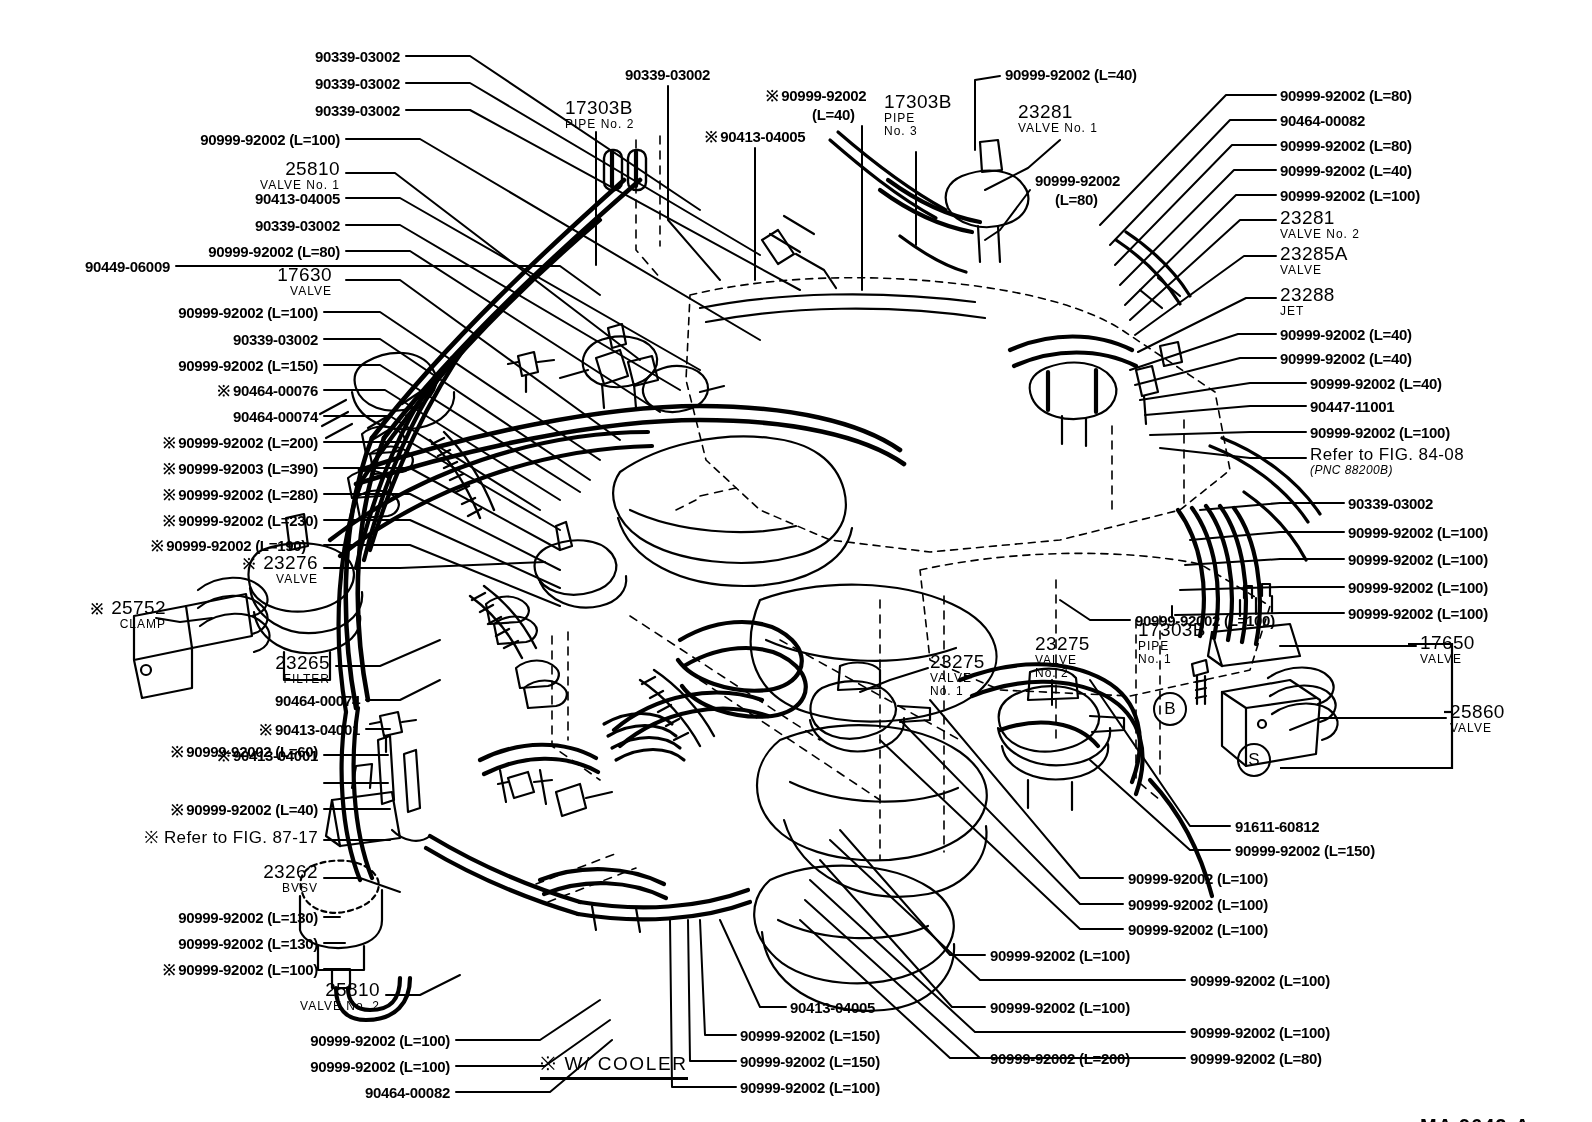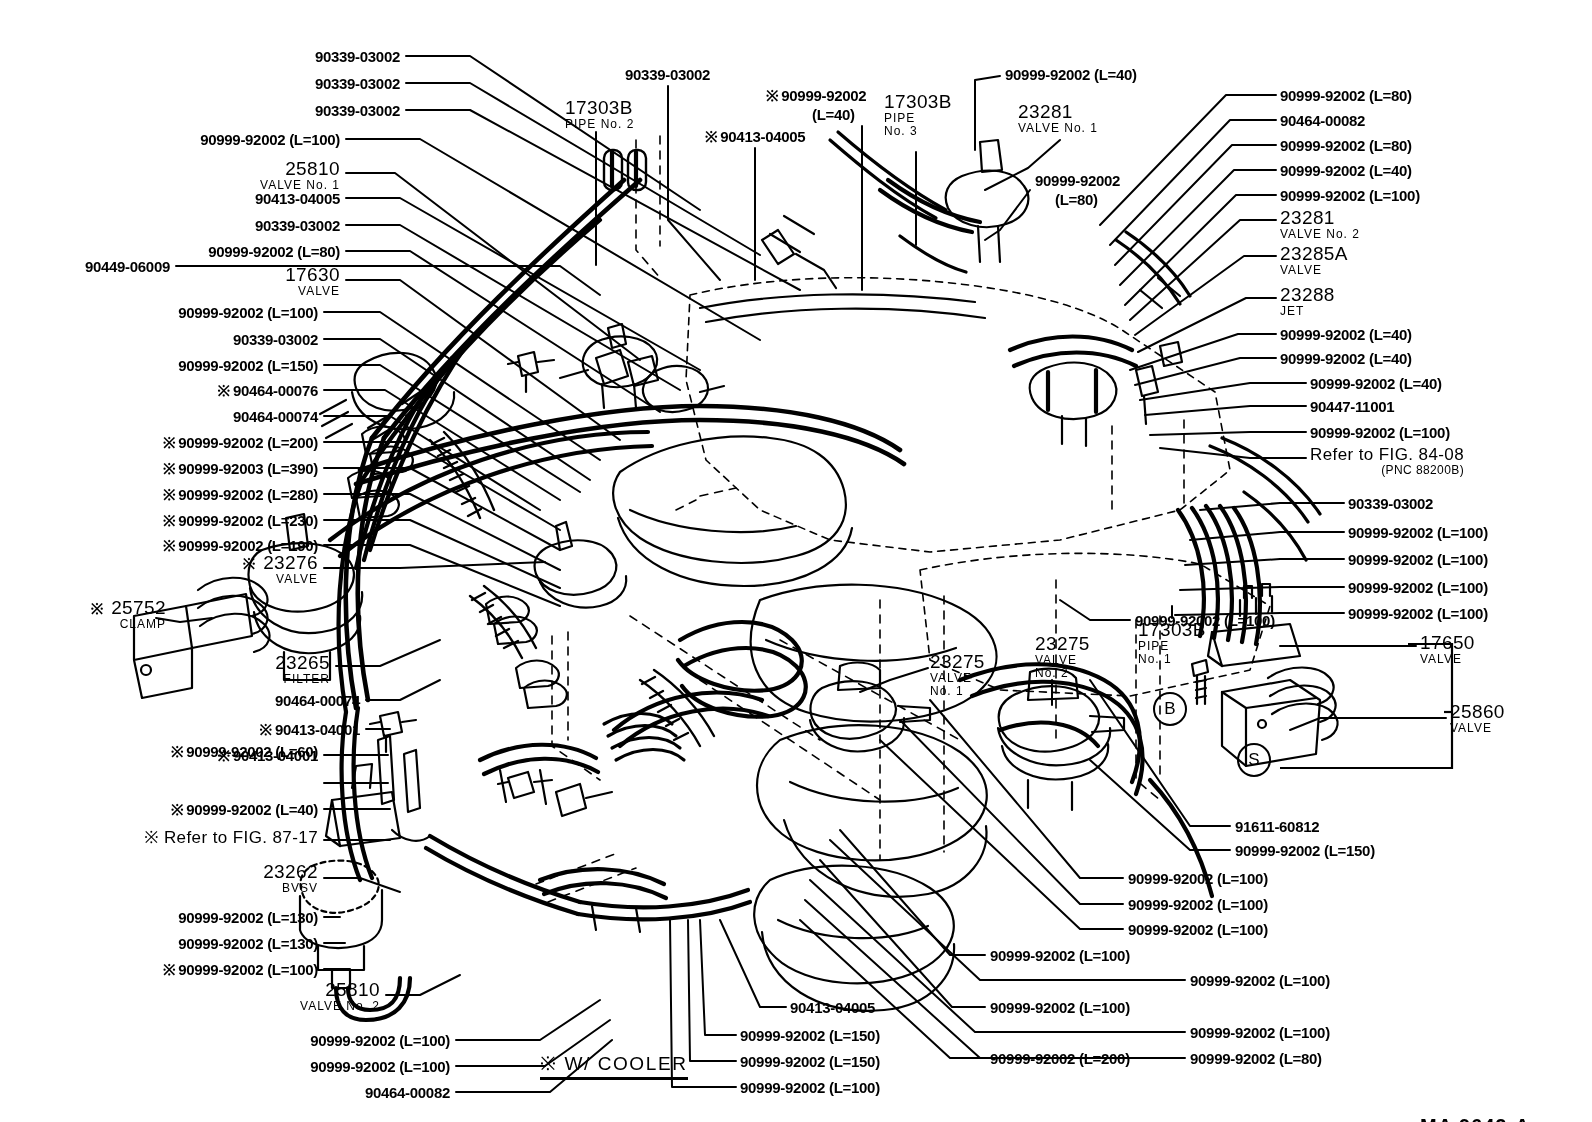--- a/index.html
+++ b/index.html
@@ -56,23 +56,23 @@
 
   
   .ref {
     position: absolute;
     white-space: nowrap;
     font-size: 17px;
     letter-spacing: 0.4px;
     line-height: 1.05;
     font-family: "Liberation Sans", sans-serif;
   }
-  .ref .sub { font-size: 12px; letter-spacing: 0.4px; display:block; }
+  .ref .sub { font-size: 12px; letter-spacing: 0.4px; display:block;font-style:italic; }
   .ref.r { transform: translate(-100%, 0); text-align: right; }
-  .ref.l { transform: translate(0, 0); text-align: right; }
+  .ref.l { transform: translate(0, 0); text-align: left; }
 
   
   .mark { font-size: 15px; font-weight: bold; margin-right: 3px; }
 
   
   #cooler-note {
     position: absolute;
     font-size: 19px;
     letter-spacing: 1.6px;
     border-bottom: 3px solid #000;
@@ -481,21 +481,21 @@
       <div class="lbl r" style="left: 170px; top: 226px;"><span>90449-06009</span></div>
       <div class="lbl r" style="left: 318px; top: 272px;"><span>90999-92002 (L=100)</span></div>
       <div class="lbl r" style="left: 318px; top: 299px;"><span>90339-03002</span></div>
       <div class="lbl r" style="left: 318px; top: 325px;"><span>90999-92002 (L=150)</span></div>
       <div class="lbl r" style="left: 318px; top: 350px;"><span class="mark">※</span><span>90464-00076</span></div>
       <div class="lbl r" style="left: 318px; top: 376px;"><span>90464-00074</span></div>
       <div class="lbl r" style="left: 318px; top: 402px;"><span class="mark">※</span><span>90999-92002 (L=200)</span></div>
       <div class="lbl r" style="left: 318px; top: 428px;"><span class="mark">※</span><span>90999-92003 (L=390)</span></div>
       <div class="lbl r" style="left: 318px; top: 454px;"><span class="mark">※</span><span>90999-92002 (L=280)</span></div>
       <div class="lbl r" style="left: 318px; top: 480px;"><span class="mark">※</span><span>90999-92002 (L=230)</span></div>
-      <div class="lbl r" style="left: 318px; top: 505px;"><span class="mark">※</span><span>90999-92002 (L=190)</span></div>
+      <div class="lbl r" style="left: 306px; top: 505px;"><span class="mark">※</span><span>90999-92002 (L=190)</span></div>
       <div class="lbl r" style="left: 360px; top: 660px;"><span>90464-00074</span></div>
       <div class="lbl r" style="left: 360px; top: 689px;"><span class="mark">※</span><span>90413-04001</span></div>
       <div class="lbl r" style="left: 318px; top: 715px;"><span class="mark">※</span><span>90413-04001</span></div>
       <div class="lbl r" style="left: 318px; top: 711px;"><span class="mark">※</span><span>90999-92002 (L=60)</span></div>
       <div class="lbl r" style="left: 318px; top: 769px;"><span class="mark">※</span><span>90999-92002 (L=40)</span></div>
       <div class="lbl r" style="left: 318px; top: 877px;"><span>90999-92002 (L=130)</span></div>
       <div class="lbl r" style="left: 318px; top: 903px;"><span>90999-92002 (L=130)</span></div>
       <div class="lbl r" style="left: 318px; top: 929px;"><span class="mark">※</span><span>90999-92002 (L=100)</span></div>
       <div class="lbl r" style="left: 450px; top: 1000px;"><span>90999-92002 (L=100)</span></div>
       <div class="lbl r" style="left: 450px; top: 1026px;"><span>90999-92002 (L=100)</span></div>
@@ -562,21 +562,21 @@
         <span class="s">VALVE</span>
       </div>
       <div class="pnum l" style="left: 1280px; top: 245px;">
         <span class="n">23288</span>
         <span class="s">JET</span>
       </div>
       <div class="pnum r" style="left: 340px; top: 119px;">
         <span class="n">25810</span>
         <span class="s">VALVE No. 1</span>
       </div>
-      <div class="pnum r" style="left: 340px; top: 225px;">
+      <div class="pnum r" style="left: 332px; top: 225px;">
         <span class="n">17630</span>
         <span class="s">VALVE</span>
       </div>
       <div class="pnum r" style="left: 318px; top: 513px;">
         <span class="n"><span class="mark">※ </span>23276</span>
         <span class="s">VALVE</span>
       </div>
       <div class="pnum r" style="left: 166px; top: 558px;">
         <span class="n"><span class="mark">※ </span>25752</span>
         <span class="s">CLAMP</span>

